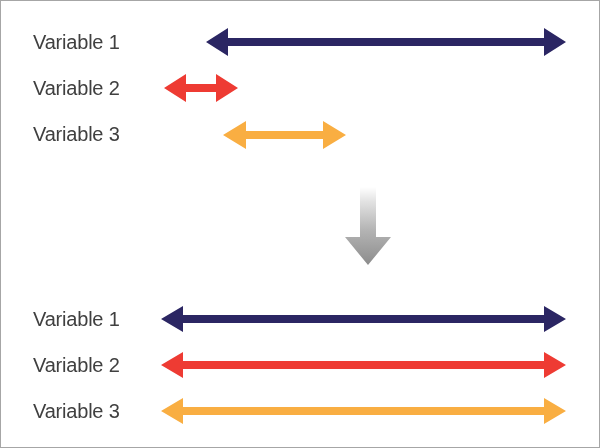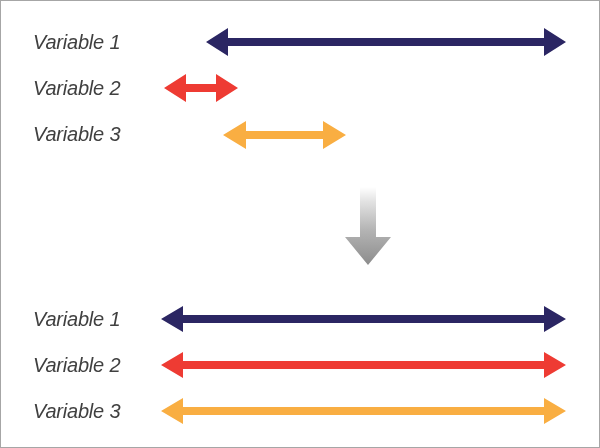--- a/index.html
+++ b/index.html
@@ -9,21 +9,20 @@
   }
   #canvas {
     position: relative;
     width: 600px;
     height: 448px;
     background: #ffffff;
     box-sizing: border-box;
     border: 1px solid #a6a6a6;
     overflow: hidden;
     font-family: "Liberation Sans", sans-serif;
-    font-style: italic;
   }
   .var-label {
     position: absolute;
     font-family: "Liberation Sans", sans-serif;
     font-size: 20px;
     font-weight: 400;
     color: #404040;
     letter-spacing: -0.2px;
     white-space: nowrap;
     line-height: 1;

